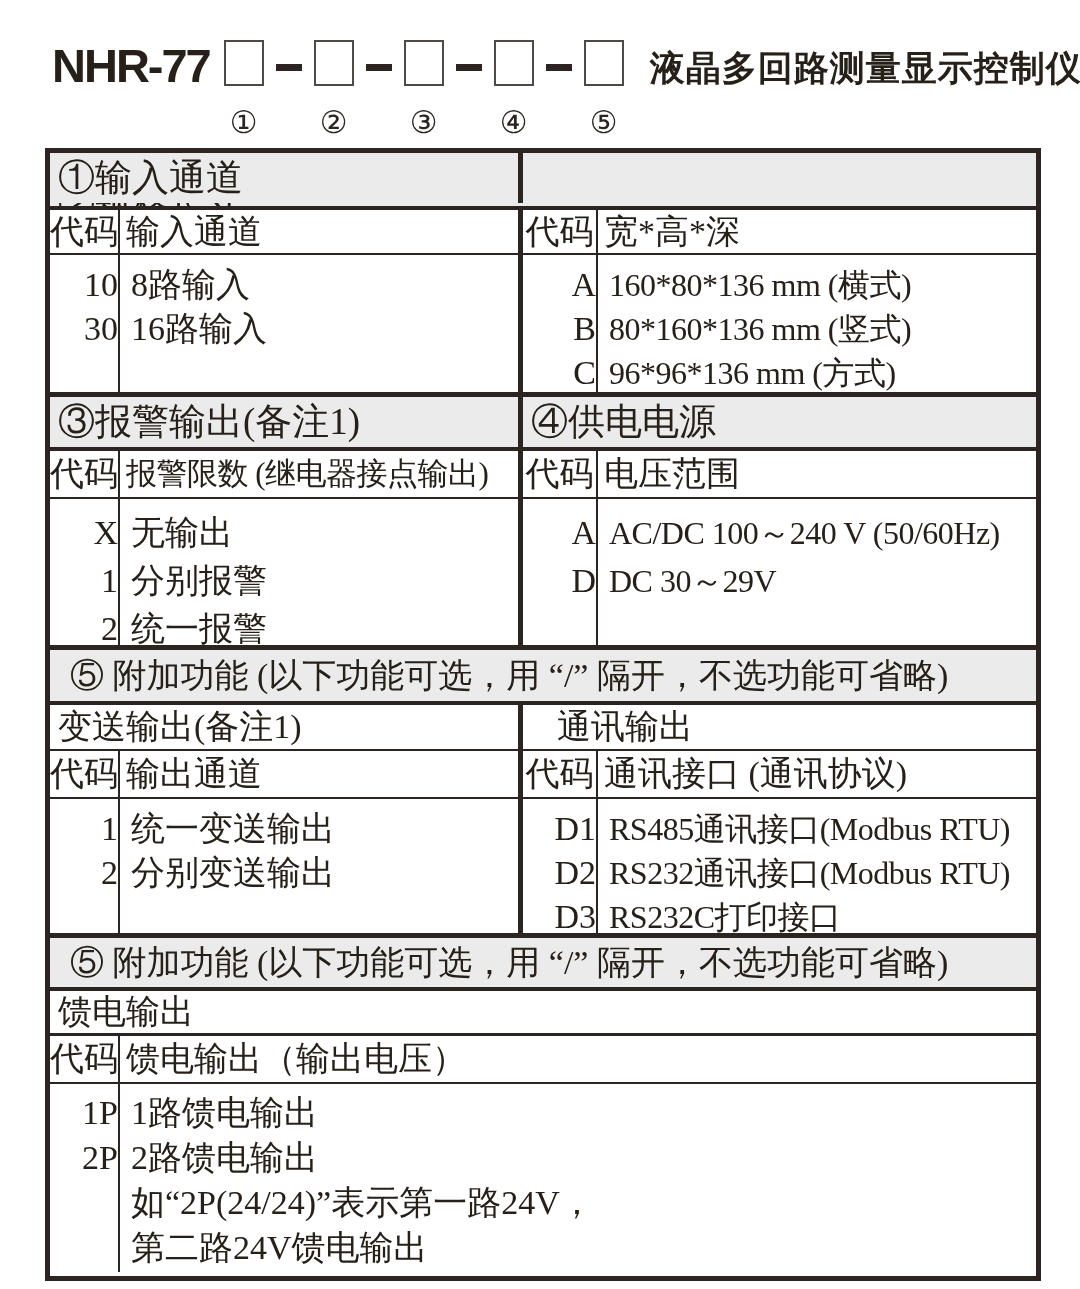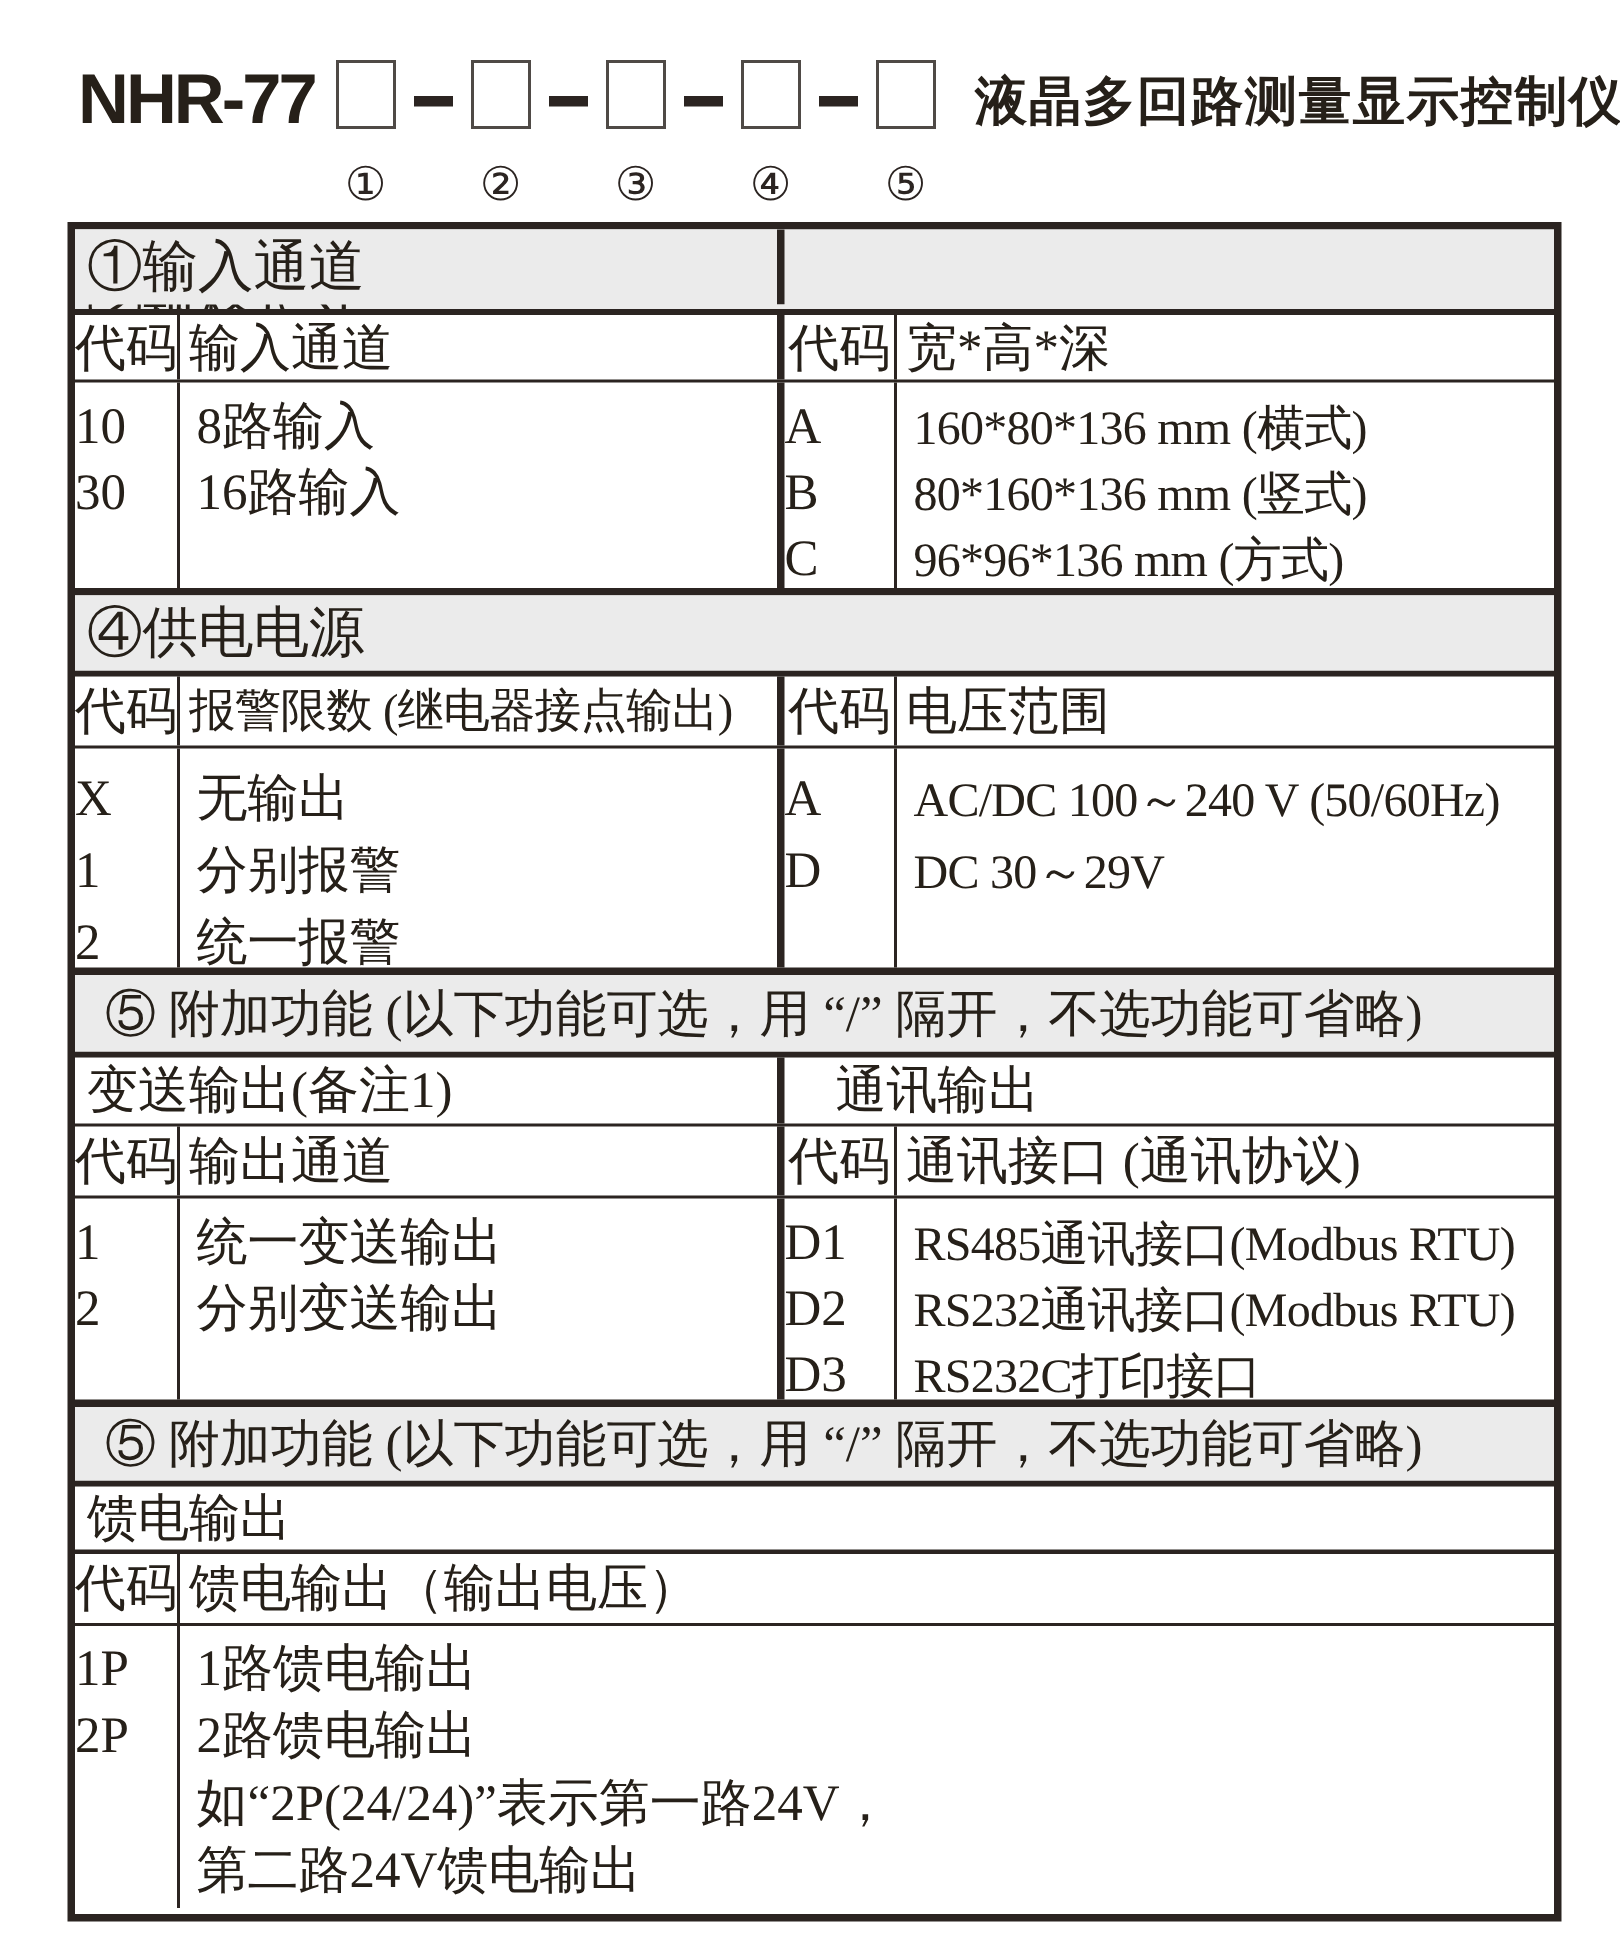--- a/index.html
+++ b/index.html
@@ -78,21 +78,21 @@
   .body-row-a{height:142px;}
   .body-row-b{height:151px;}
   .body-row-c{height:139px;}
   .body-row-e{height:188px;}
   .body-cell{padding-top:8px;font-size:34px;}
   .body-cell .ln{line-height:44px;}
   .body-b .ln{line-height:48px;}
   .body-b{padding-top:10px;}
   .body-e .ln{line-height:45px;}
   .body-e{padding-top:6px;}
-  .code-col{text-align:left;}
+  .code-col{text-align:right;}
   .desc-col{padding-left:11px;}
   .tight{font-size:32px;letter-spacing:-0.5px;}
   .tight2 .ln-one{font-size:31px;letter-spacing:-0.5px;}
 
   .banner-row-1{height:55px;background:var(--gray);}
   .banner-row-2{height:53px;background:var(--gray);}
   .banner-cell{display:flex;align-items:center;padding-left:20px;font-size:34px;background:var(--gray);}
 
   .group-row{height:46px;gap:26px;}
   .group-row-d{height:45px;}
@@ -161,20 +161,21 @@
       <div class="ln">C</div>
     </div>
     <div class="cell c4 body-cell desc-col tight">
       <div class="ln">160*80*136 mm (横式)</div>
       <div class="ln">80*160*136 mm (竖式)</div>
       <div class="ln">96*96*136 mm (方式)</div>
     </div>
   </div>
 
   <div class="row hdr-row-b bb-thick">
+    <div class="cell cg-left vr-thick hdr-cell">③报警输出(备注1)</div>
     <div class="cell cg-right hdr-cell">④供电电源</div>
   </div>
 
   <div class="row sub-row-b bb-thin tight2">
     <div class="cell c1 vr-thin sub-cell center">代码</div>
     <div class="cell c2 vr-thick sub-cell sub-desc">
         <span class="ln-one">报警限数 (继电器接点输出)</span>
       </div>
     <div class="cell c3 vr-thin sub-cell center">代码</div>
     <div class="cell c4 sub-cell sub-desc">电压范围</div>

